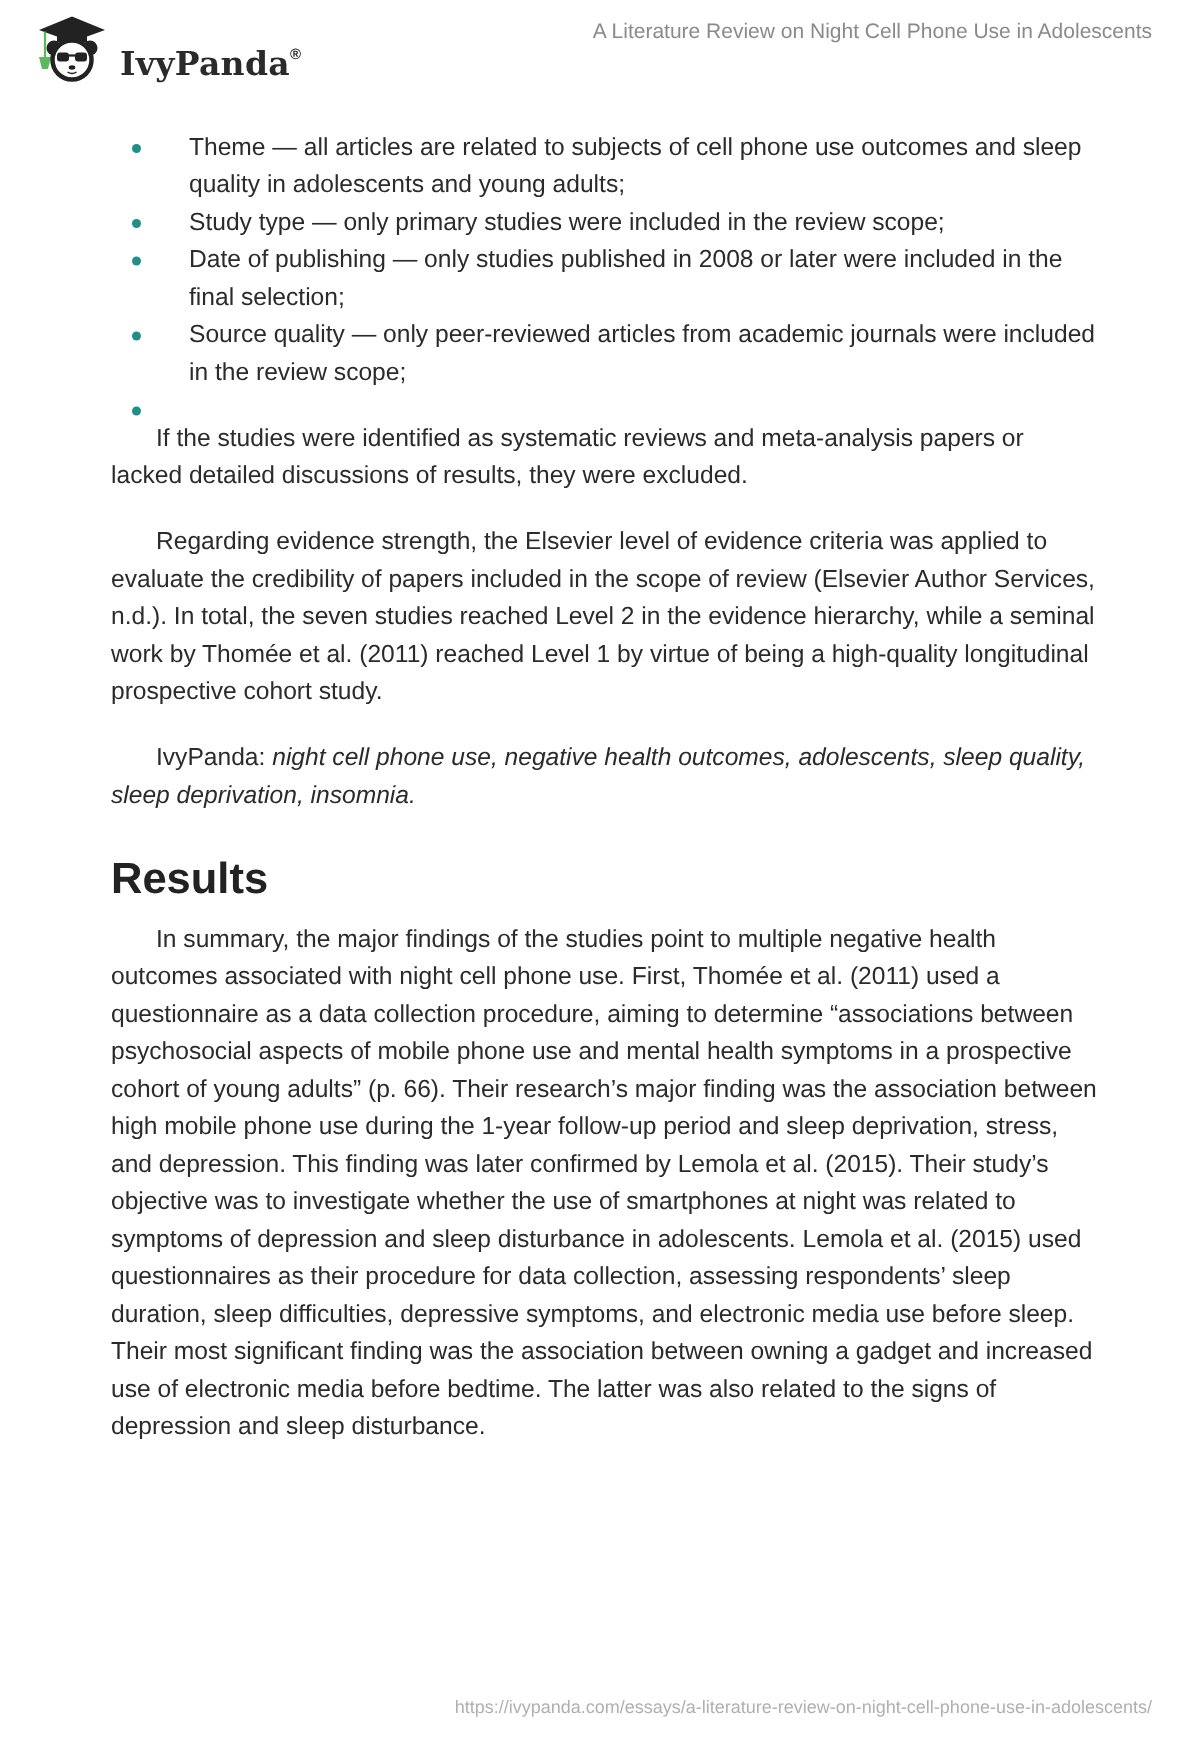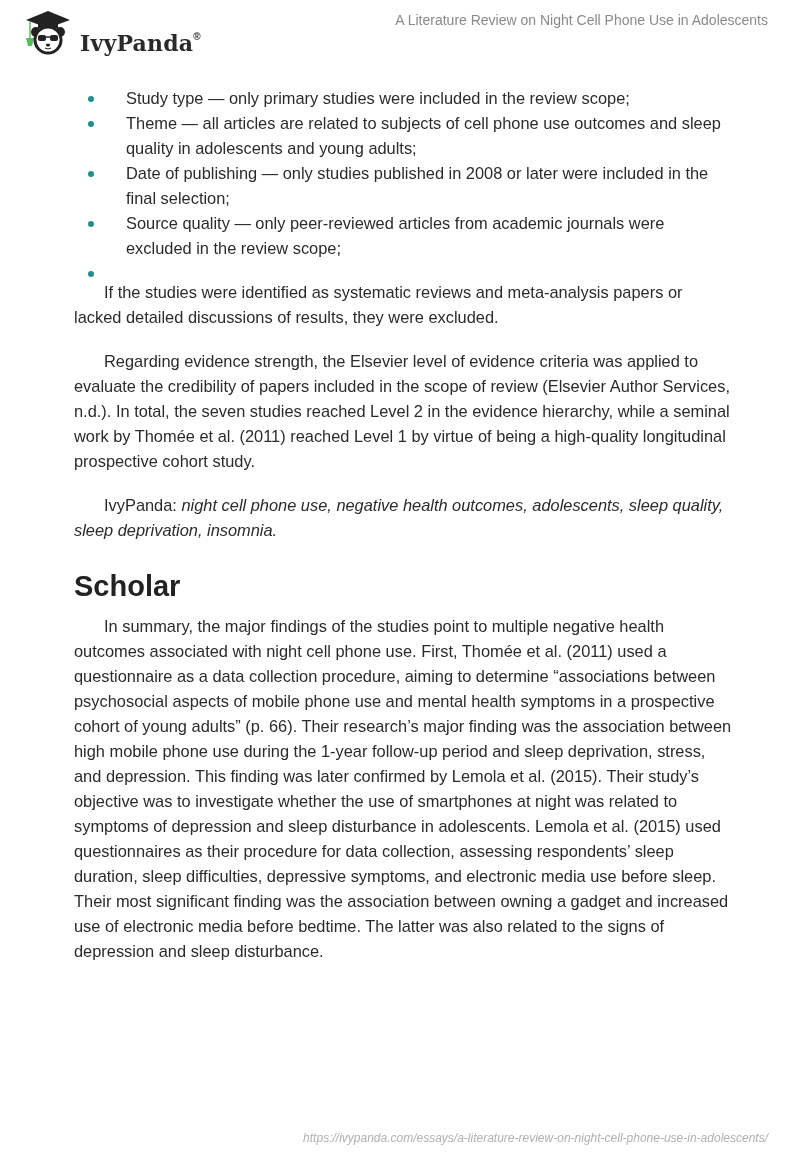--- a/index.html
+++ b/index.html
@@ -27,21 +27,21 @@
   ul.criteria li .bullet {
     position: absolute; left: 14px; top: 10px; width: 6px; height: 6px; border-radius: 50%;
     background: #1f8f87;
   }
   .gap-1 { margin-top: 19px; }
   h2 { margin: 25px 0 0 0; font-size: 29px; font-weight: bold; color: #222; line-height: 36px; }
   .results-p { margin-top: 10px; }
   em { font-style: italic; text-align: center; }
   .footer-url {
     position: absolute; right: 32px; top: 1131px;
-    font-size: 12px; color: #b0b0b0; font-style: italic;
+    font-size: 12px; color: #b0b0b0;
   }
 </style>
 </head>
 <body>
 
 <div class="header">
   <div class="logo">
     <svg class="logo-icon" viewBox="0 0 56 48">
 
       <polygon points="8,12 30,3 52,12 30,20" fill="#222"></polygon>
@@ -63,31 +63,31 @@
       <path d="M27,40 Q30,42 33,40" stroke="#222" stroke-width="1" fill="none"></path>
     </svg>
     <span class="logo-text"><span>IvyPanda</span><sup>®</sup></span>
   </div>
   <div class="doc-title">A Literature Review on Night Cell Phone Use in Adolescents</div>
 </div>
 
 <div class="content">
 
   <ul class="criteria">
+    <li><span class="bullet"></span><span>Theme — all articles are related to subjects of cell phone use outcomes and sleep quality in adolescents and young adults;</span></li>
     <li><span class="bullet"></span><span>Study type — only primary studies were included in the review scope;</span></li>
-    <li><span class="bullet"></span><span>Theme — all articles are related to subjects of cell phone use outcomes and sleep quality in adolescents and young adults;</span></li>
     <li><span class="bullet"></span><span>Date of publishing — only studies published in 2008 or later were included in the final selection;</span></li>
-    <li><span class="bullet"></span><span>Source quality — only peer-reviewed articles from academic journals were excluded in the review scope;</span></li>
+    <li><span class="bullet"></span><span>Source quality — only peer-reviewed articles from academic journals were included in the review scope;</span></li>
     <li><span class="bullet"></span></li>
   </ul>
 
   <p class="indent gap-1">If the studies were identified as systematic reviews and meta-analysis papers or lacked detailed discussions of results, they were excluded.</p>
 
   <p class="indent gap-1">Regarding evidence strength, the Elsevier level of evidence criteria was applied to evaluate the credibility of papers included in the scope of review (Elsevier Author Services, n.d.). In total, the seven studies reached Level 2 in the evidence hierarchy, while a seminal work by Thomée et al. (2011) reached Level 1 by virtue of being a high-quality longitudinal prospective cohort study.</p>
 
   <p class="indent gap-1"><span>IvyPanda:</span> <em>night cell phone use, negative health outcomes, adolescents, sleep quality, sleep deprivation, insomnia.</em></p>
 
-  <h2>Scholar</h2>
+  <h2>Results</h2>
 
   <p class="indent results-p">In summary, the major findings of the studies point to multiple negative health outcomes associated with night cell phone use. First, Thomée et al. (2011) used a questionnaire as a data collection procedure, aiming to determine “associations between psychosocial aspects of mobile phone use and mental health symptoms in a prospective cohort of young adults” (p. 66). Their research’s major finding was the association between high mobile phone use during the 1-year follow-up period and sleep deprivation, stress, and depression. This finding was later confirmed by Lemola et al. (2015). Their study’s objective was to investigate whether the use of smartphones at night was related to symptoms of depression and sleep disturbance in adolescents. Lemola et al. (2015) used questionnaires as their procedure for data collection, assessing respondents’ sleep duration, sleep difficulties, depressive symptoms, and electronic media use before sleep. Their most significant finding was the association between owning a gadget and increased use of electronic media before bedtime. The latter was also related to the signs of depression and sleep disturbance.</p>
 </div>
 
 <div class="footer-url">https://ivypanda.com/essays/a-literature-review-on-night-cell-phone-use-in-adolescents/</div>
 
 </body></html>

